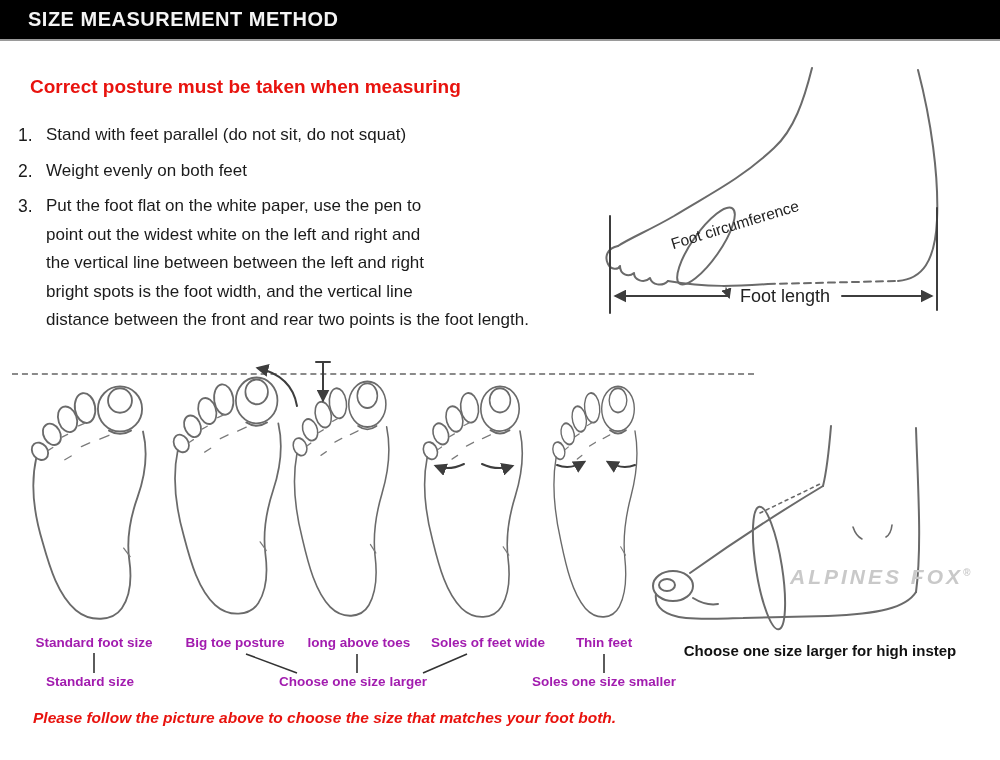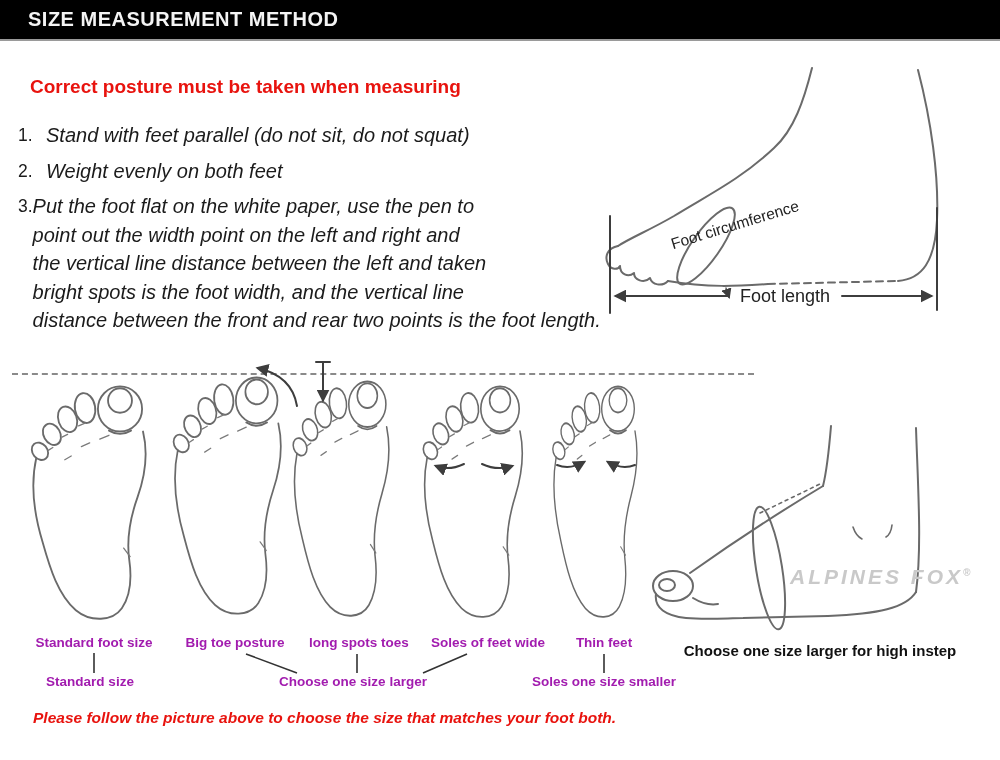--- a/index.html
+++ b/index.html
@@ -17,21 +17,21 @@
     color:#f4f4f4; font-size:20px; font-weight:bold; letter-spacing:.5px; padding-left:28px;
   }
   
   .red-heading {
     position:absolute; left:30px; top:76px; font-size:19px; font-weight:bold; color:#e8130e;
   }
   
   .steps { position:absolute; left:18px; top:121px; width:560px; }
   .step { display:flex; margin-bottom:7px; }
   .step .num { width:28px; font-size:17.5px; line-height:28.5px; }
-  .step .lines div { font-size:20px; line-height:28.5px; white-space:nowrap;font-style:italic; }
+  .step .lines div { font-size:17px; line-height:28.5px; white-space:nowrap; }
   
   .dashed-line {
     position:absolute; left:12px; top:373px; width:742px; height:0;
     border-top:2px dashed #8a8a8a;
   }
   
   svg.abs { position:absolute; overflow:visible; }
   .sketch { fill:none; stroke:#6a6a6a; stroke-width:2; stroke-linecap:round; stroke-linejoin:round; }
   .sketch-thin { fill:none; stroke:#7a7a7a; stroke-width:1.4; stroke-linecap:round; }
   .ann { fill:none; stroke:#3d3d3d; stroke-width:2; stroke-linecap:round; }
@@ -103,22 +103,22 @@
     <div class="step">
       <div class="num">2.</div>
       <div class="lines">
           <div>Weight evenly on both feet</div>
         </div>
     </div>
     <div class="step">
       <div class="num">3.</div>
       <div class="lines">
         <div>Put the foot flat on the white paper, use the pen to</div>
-        <div>point out the width point on the left and right and</div>
-        <div>the vertical line distance between the left and taken</div>
+        <div>point out the widest white on the left and right and</div>
+        <div>the vertical line between between the left and right</div>
         <div>bright spots is the foot width, and the vertical line</div>
         <div>distance between the front and rear two points is the foot length.</div>
       </div>
     </div>
   </div>
 
   <svg class="abs" style="left:598px; top:58px;" width="395" height="262" viewBox="0 0 395 262">
     <g class="sketch" stroke="#5c5247">
 
       <path d="M 214,10 C 206,42 196,72 176,90 C 142,122 108,138 76,158 C 52,172 32,180 20,188"></path>
@@ -207,21 +207,21 @@
       <ellipse cx="121" cy="150" rx="13" ry="62" transform="rotate(-9 121 150)"></ellipse>
     </g>
   </svg>
 
   <div class="watermark">
     <span>ALPINES FOX</span><sup>®</sup>
   </div>
 
   <span class="foot-label" style="left:94px;">Standard foot size</span>
   <span class="foot-label" style="left:235px;">Big toe posture</span>
-  <span class="foot-label" style="left:359px;">long spots toes</span>
+  <span class="foot-label" style="left:359px;">long above toes</span>
   <span class="foot-label" style="left:488px;">Soles of feet wide</span>
   <span class="foot-label" style="left:604px;">Thin feet</span>
   <span class="high-instep-label">Choose one size larger for high instep</span>
 
   <svg class="abs" style="left:0; top:650px;" width="700" height="26" viewBox="0 0 700 26">
     <g stroke="#333" stroke-width="1.6" fill="none">
       <path d="M 94,3 L 94,23"></path>
       <path d="M 246,4 L 297,23"></path>
       <path d="M 357,4 L 357,23"></path>
       <path d="M 467,4 L 423,23"></path>

